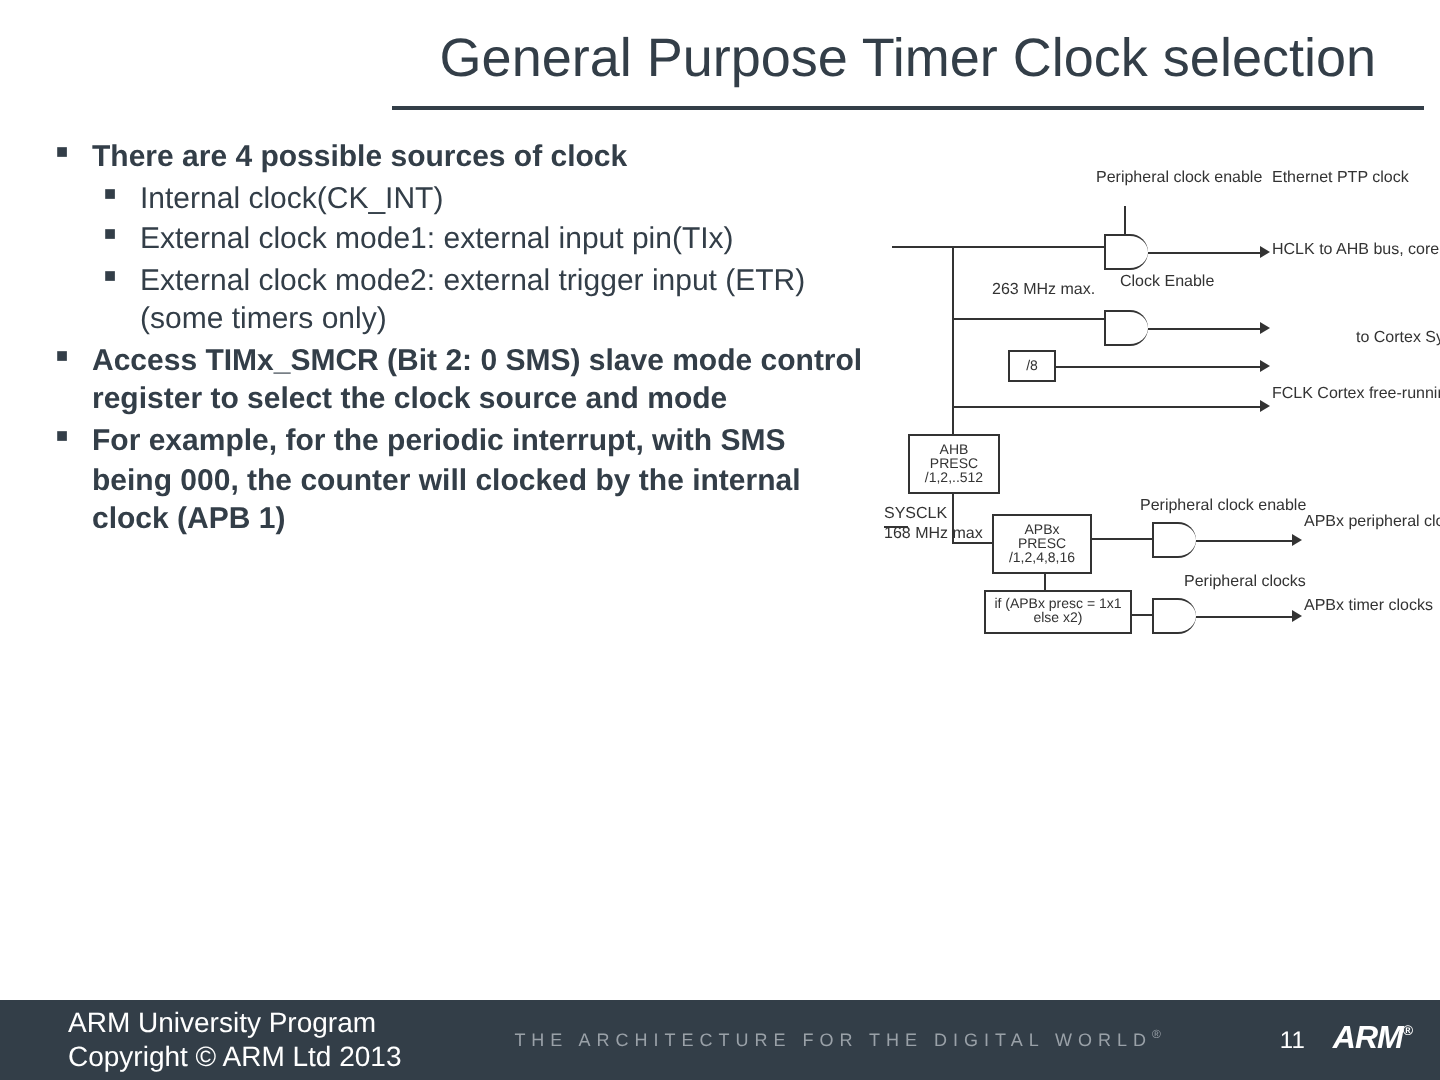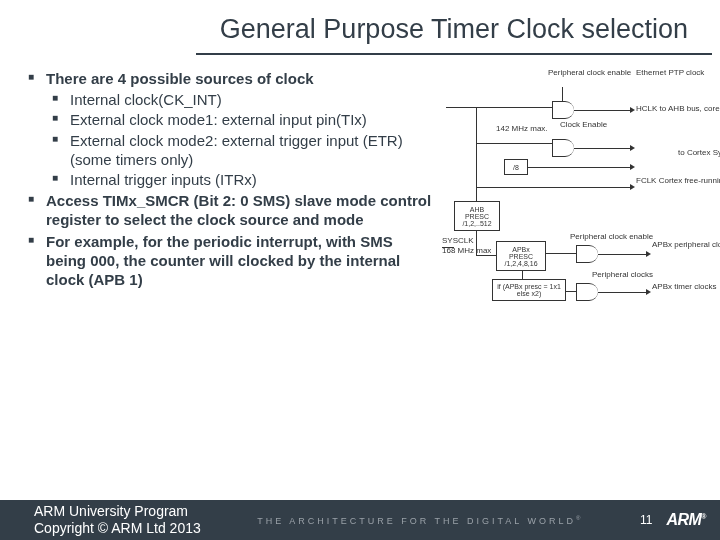--- a/index.html
+++ b/index.html
@@ -30,20 +30,21 @@
     flex: 1;
     display: flex;
     padding: 14px 8px 0 28px;
   }
   .left {
     width: 408px;
   }
   .right {
     flex: 1;
     padding-left: 6px;
+    margin-top: 16px;
   }
   ul.top { list-style: none; }
   ul.top > li {
     position: relative;
     padding-left: 18px;
     font-size: 15px;
     font-weight: bold;
     color: #333e48;
     line-height: 1.28;
     margin-bottom: 2px;
@@ -153,42 +154,41 @@
 
   <div class="content">
     <div class="left">
       <ul class="top">
         <li>
           <span>There are 4 possible sources of clock</span>
           <ul class="sub">
             <li>Internal clock(CK_INT)</li>
             <li>External clock mode1: external input pin(TIx)</li>
             <li>External clock mode2: external trigger input (ETR) (some timers only)</li>
-            <li>Internal trigger inputs (ITRx)</li>
           </ul>
         </li>
         <li>Access TIMx_SMCR (Bit 2: 0 SMS) slave mode control register to select the clock source and mode</li>
         <li>For example, for the periodic interrupt, with SMS being 000, the counter will clocked by the internal clock (APB 1)</li>
       </ul>
     </div>
 
     <div class="right">
       <div class="diagram">
 
         <div class="d-text" style="left:106px; top:0; text-align:center;">Peripheral
 clock enable</div>
         <div class="d-line arrow-d" style="left:120px; top:18px; width:1px; height:14px;"></div>
 
         <div class="and-gate" style="left:110px; top:32px;"></div>
         <div class="d-line" style="left:4px; top:38px; width:106px; height:1px;"></div>
         <div class="d-line arrow-r" style="left:132px; top:41px; width:56px; height:1px;"></div>
         <div class="d-text" style="left:194px; top:0;">Ethernet
 PTP clock</div>
 
-        <div class="d-text" style="left:54px; top:56px;">142 MHz max.</div>
+        <div class="d-text" style="left:54px; top:56px;">263 MHz max.</div>
 
         <div class="d-text" style="left:118px; top:52px;">Clock
 Enable</div>
         <div class="and-gate" style="left:110px; top:70px;"></div>
         <div class="d-line" style="left:34px; top:74px; width:76px; height:1px;"></div>
         <div class="d-line arrow-r" style="left:132px; top:79px; width:56px; height:1px;"></div>
         <div class="d-text" style="left:194px; top:36px;">HCLK
 to AHB bus, core,
 memory and DMA</div>
 

